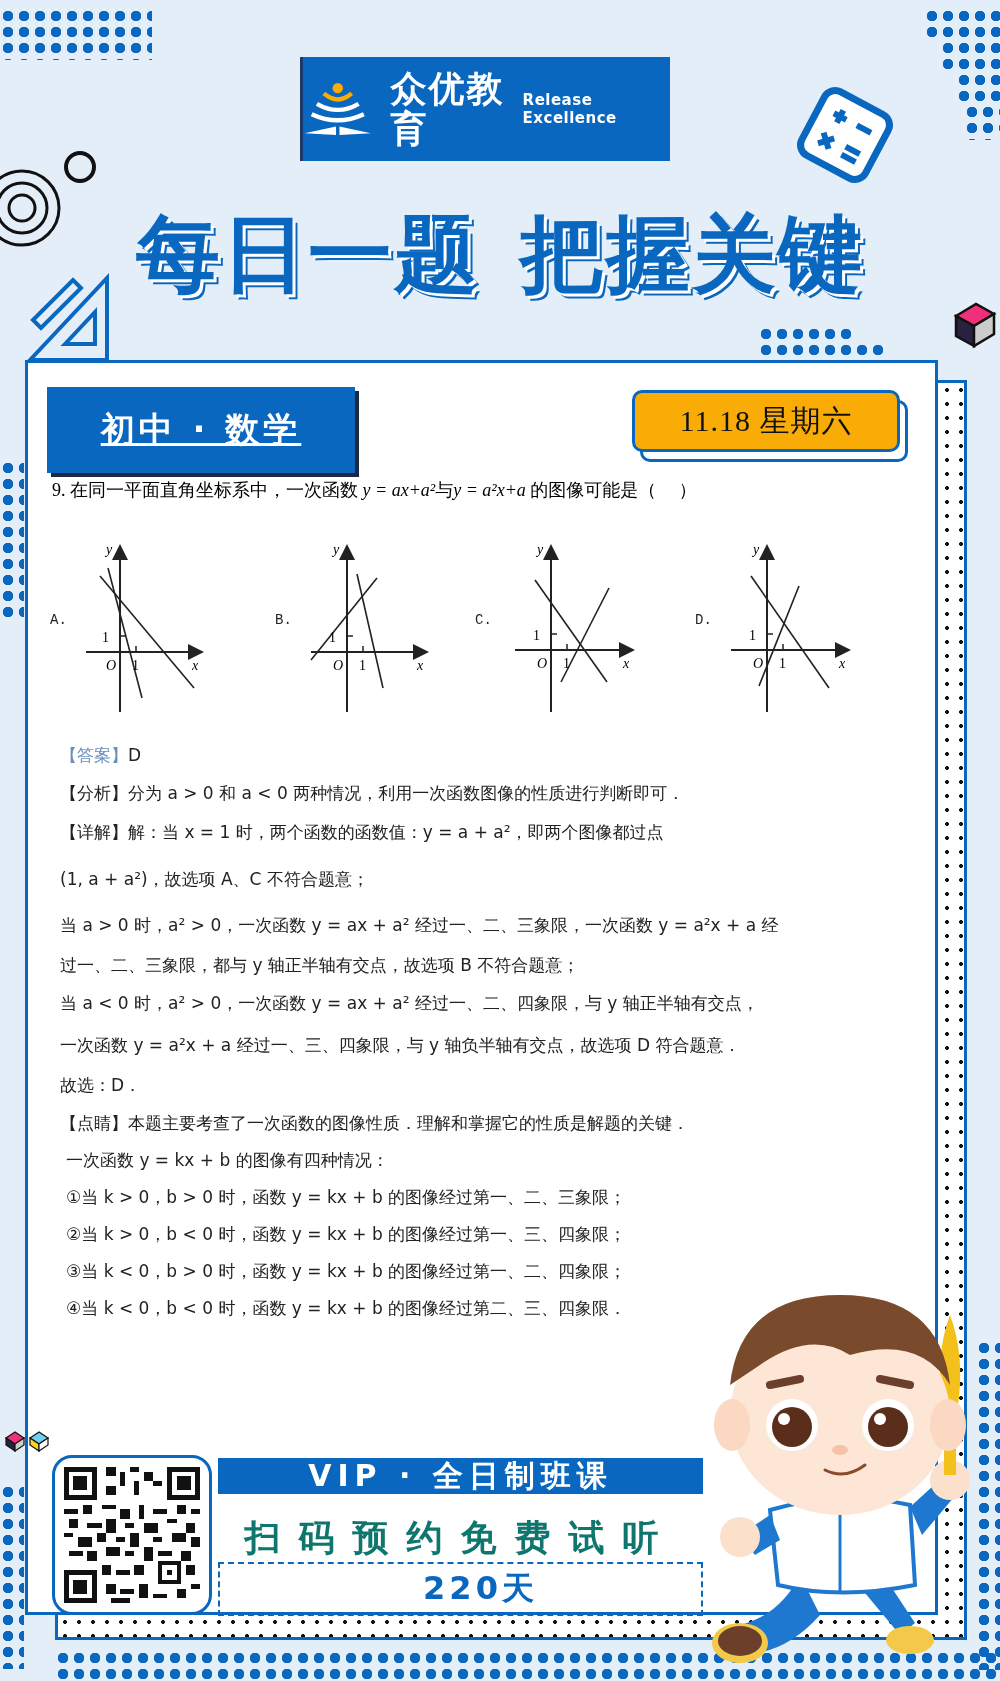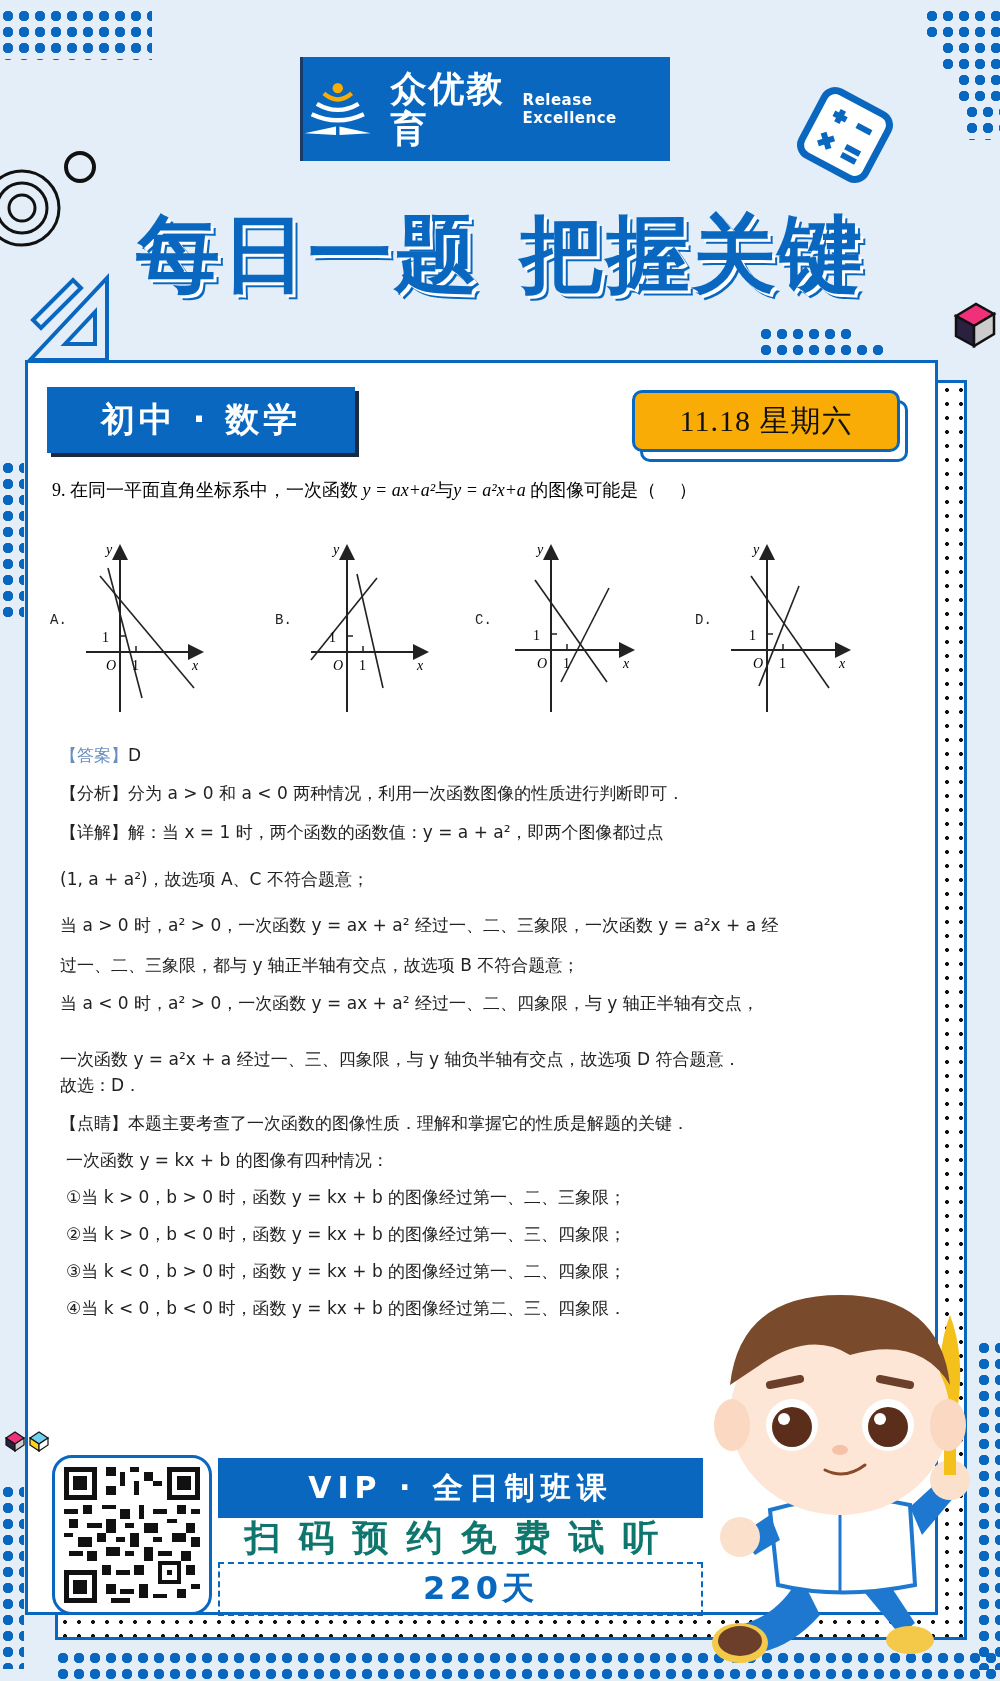--- a/index.html
+++ b/index.html
@@ -45,25 +45,25 @@
     background-color: #fff;
     background-image: radial-gradient(circle, #111 1.8px, transparent 2.2px);
     background-size: 14px 14px;
   }
   .card {
     position: absolute; left: 25px; top: 360px; width: 913px; height: 1255px;
     background: #fff; border: 3px solid #0a67bf;
   }
 
   .subject-tag {
-    position: absolute; left: 47px; top: 387px; width: 308px; height: 66px;
+    position: absolute; left: 47px; top: 387px; width: 308px; height: 86px;
     background: #0a67bf; color: #fff;
     box-shadow: 4px 4px 0 #1b2a40;
     display: flex; align-items: center; justify-content: center;
-    font-size: 34px; font-weight: bold; letter-spacing: 4px;
+    font-size: 34px; font-weight: bold; letter-spacing: 4px; text-decoration: underline;
   }
   .date-tag-back {
     position: absolute; left: 640px; top: 400px; width: 268px; height: 62px;
     border: 3px solid #0a67bf; border-radius: 10px; background: #fff;
   }
   .date-tag {
     position: absolute; left: 632px; top: 390px; width: 268px; height: 62px;
     background: #f8ac05; border: 3px solid #0a67bf; border-radius: 10px;
     display: flex; align-items: center; justify-content: center;
     font-family: "Liberation Serif", "DejaVu Serif", serif;
@@ -92,21 +92,21 @@
   .sol-line.indent { left: 6px; }
   .answer-key { color: #6a8fbf; }
 
   
   .qr-box {
     position: absolute; left: 52px; top: 1455px; width: 160px; height: 160px;
     border: 3px solid #0a67bf; border-radius: 20px; background: #fff;
     display: flex; align-items: center; justify-content: center;
   }
   .vip-bar {
-    position: absolute; left: 218px; top: 1458px; width: 485px; height: 60px;
+    position: absolute; left: 218px; top: 1458px; width: 485px; height: 36px;
     background: #0a67bf; color: #fff;
     display: flex; align-items: center; justify-content: center;
     font-size: 30px; font-weight: bold; letter-spacing: 6px;
   }
   .scan-text {
     position: absolute; left: 218px; top: 1512px; width: 485px; height: 52px;
     display: flex; align-items: center; justify-content: center;
     font-size: 36px; font-weight: bold; letter-spacing: 18px; color: #0f766e;
   }
   .countdown {
@@ -288,21 +288,21 @@
 <div class="solution">
   <div class="sol-line" style="top:0;">
     <span class="answer-key">【答案】</span><span>D</span>
   </div>
   <div class="sol-line" style="top:38px;">【分析】分为 a &gt; 0 和 a &lt; 0 两种情况，利用一次函数图像的性质进行判断即可．</div>
   <div class="sol-line" style="top:77px;">【详解】解：当 x = 1 时，两个函数的函数值：y = a + a²，即两个图像都过点</div>
   <div class="sol-line" style="top:124px;">(1, a + a²)，故选项 A、C 不符合题意；</div>
   <div class="sol-line" style="top:170px;">当 a &gt; 0 时，a² &gt; 0，一次函数 y = ax + a² 经过一、二、三象限，一次函数 y = a²x + a 经</div>
   <div class="sol-line" style="top:210px;">过一、二、三象限，都与 y 轴正半轴有交点，故选项 B 不符合题意；</div>
   <div class="sol-line" style="top:248px;">当 a &lt; 0 时，a² &gt; 0，一次函数 y = ax + a² 经过一、二、四象限，与 y 轴正半轴有交点，</div>
-  <div class="sol-line" style="top:304px;">一次函数 y = a²x + a 经过一、三、四象限，与 y 轴负半轴有交点，故选项 D 符合题意．</div>
+  <div class="sol-line" style="top:290px;">一次函数 y = a²x + a 经过一、三、四象限，与 y 轴负半轴有交点，故选项 D 符合题意．</div>
   <div class="sol-line" style="top:330px;">故选：D．</div>
   <div class="sol-line" style="top:368px;">【点睛】本题主要考查了一次函数的图像性质．理解和掌握它的性质是解题的关键．</div>
   <div class="sol-line indent" style="top:405px;">一次函数 y = kx + b 的图像有四种情况：</div>
   <div class="sol-line indent" style="top:442px;">①当 k &gt; 0，b &gt; 0 时，函数 y = kx + b 的图像经过第一、二、三象限；</div>
   <div class="sol-line indent" style="top:479px;">②当 k &gt; 0，b &lt; 0 时，函数 y = kx + b 的图像经过第一、三、四象限；</div>
   <div class="sol-line indent" style="top:516px;">③当 k &lt; 0，b &gt; 0 时，函数 y = kx + b 的图像经过第一、二、四象限；</div>
   <div class="sol-line indent" style="top:553px;">④当 k &lt; 0，b &lt; 0 时，函数 y = kx + b 的图像经过第二、三、四象限．</div>
 </div>
 
 <svg class="abs" style="left:4px;top:1430px;" width="46" height="22" viewBox="0 0 46 22">

